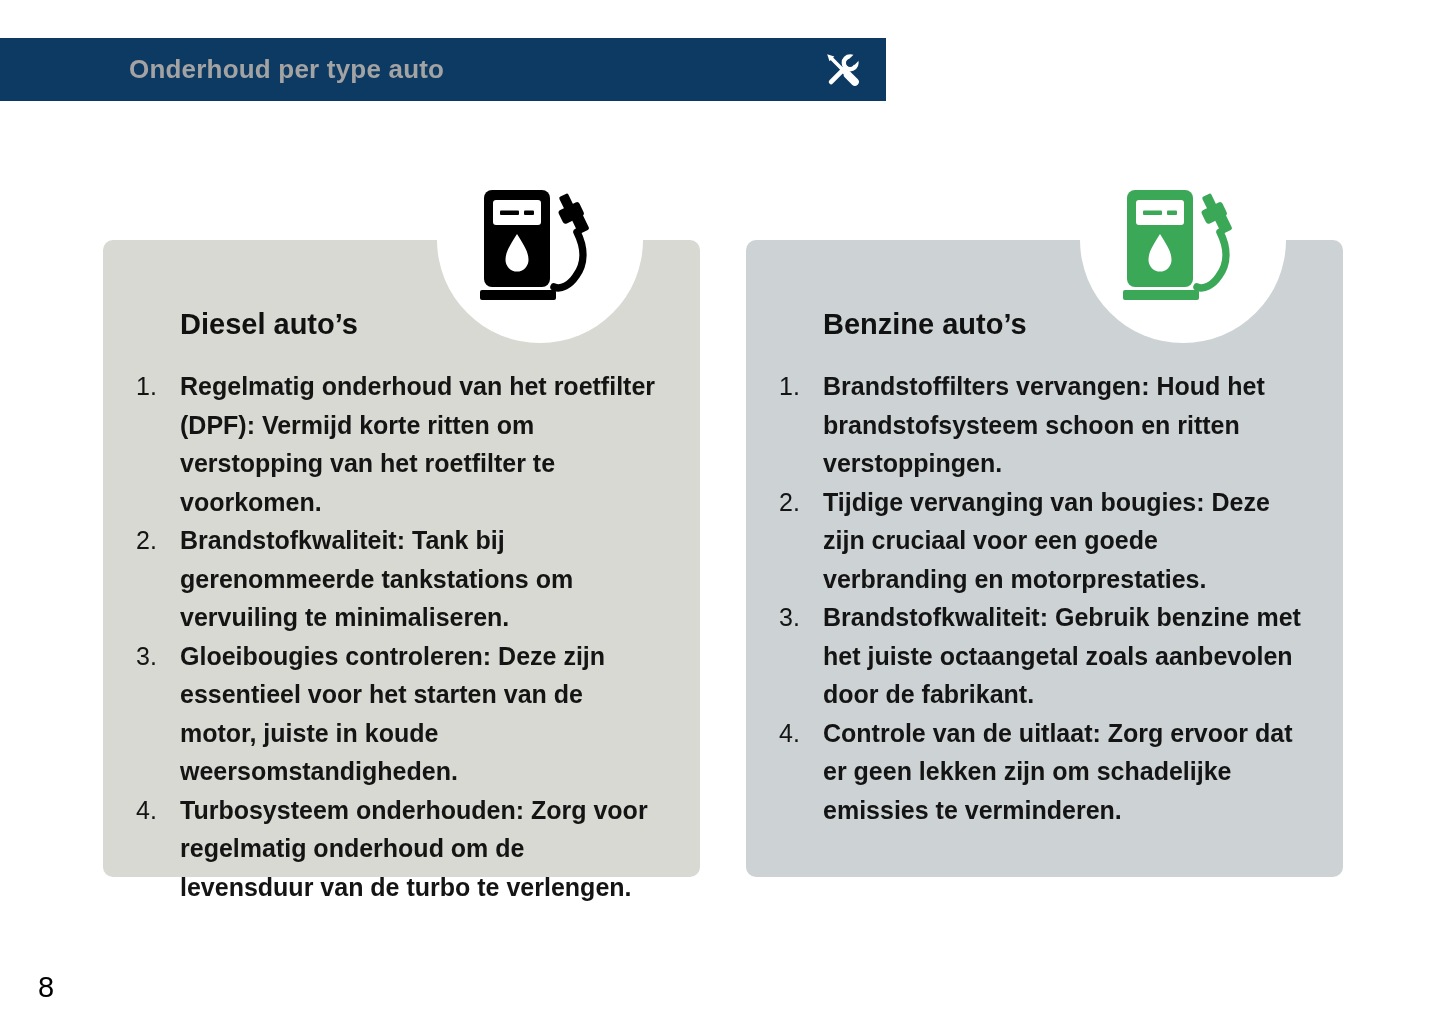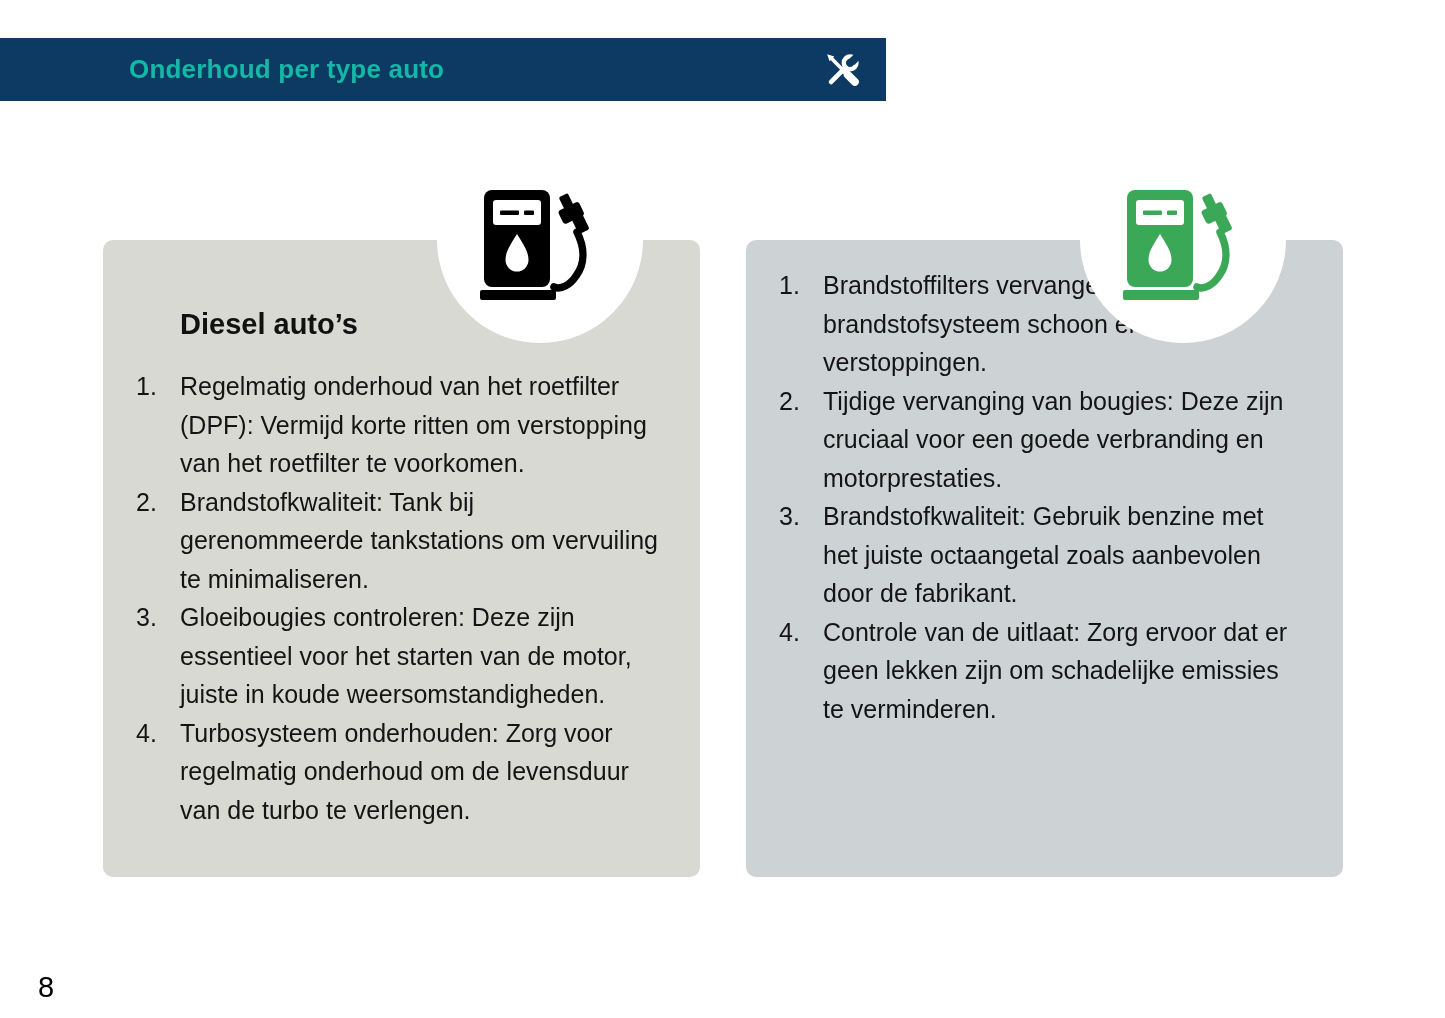--- a/index.html
+++ b/index.html
@@ -22,21 +22,21 @@
     width: 886px;
     height: 63px;
     background: #0d3a63;
     display: flex;
     align-items: center;
     justify-content: space-between;
     padding: 0 24px 0 129px;
   }
   .header-title {
     margin: 0;
-    color: #14b8a6;
+    color: #a3a3a3;
     font-size: 26px;
     font-weight: bold;
     letter-spacing: 0.2px;
     white-space: nowrap;
     text-align: right;
   }
   .header-icon { width: 38px; height: 38px; flex: 0 0 38px; }
   .header-icon svg { width: 100%; height: 100%; display: block; }
 
   
@@ -80,21 +80,21 @@
   }
   .card-list {
     margin: 26px 0 0 0;
     padding: 0 38px 0 33px;
     list-style: none;
     font-size: 25px;
     line-height: 38.5px;
   }
   .list-item { display: flex; }
   .list-item .num { width: 44px; flex: 0 0 44px; }
-  .list-item .txt { flex: 1 1 auto; }
+  .list-item .txt { flex: 1 1 auto; font-weight: bold; }
 
   
   .page-number {
     position: absolute;
     left: 38px;
     bottom: 14px;
     font-size: 29px;
     color: #000000;
   }
 </style>
@@ -175,20 +175,21 @@
   </section>
 
   <section class="card card-benzine">
     <div class="icon-circle">
       <span class="pump-icon">
         <svg viewBox="0 0 120 114" aria-hidden="true">
             <use href="#pump-shape"></use>
           </svg>
       </span>
     </div>
+    <h2 class="card-title">Benzine auto’s</h2>
     <ol class="card-list">
       <li class="list-item">
         <span class="num">1.</span>
         <span class="txt">Brandstoffilters vervangen: Houd het brandstofsysteem schoon en ritten verstoppingen.</span>
       </li>
       <li class="list-item">
         <span class="num">2.</span>
         <span class="txt">Tijdige vervanging van bougies: Deze zijn cruciaal voor een goede verbranding en motorprestaties.</span>
       </li>
       <li class="list-item">

